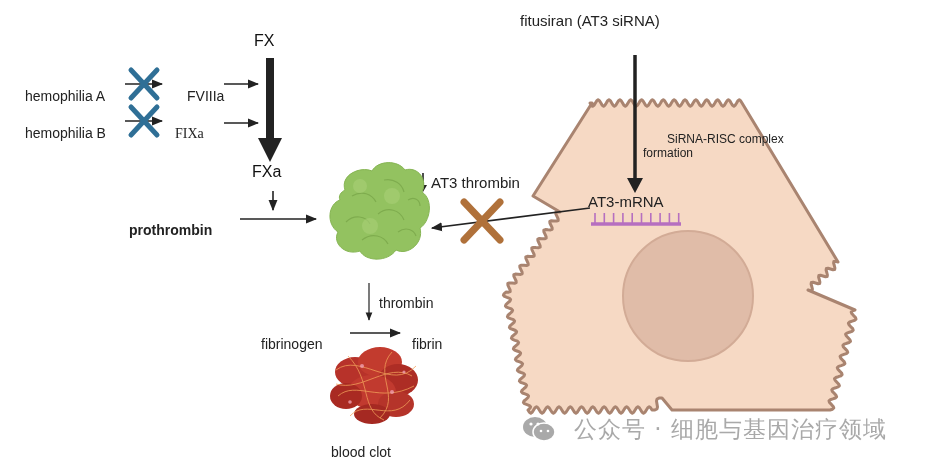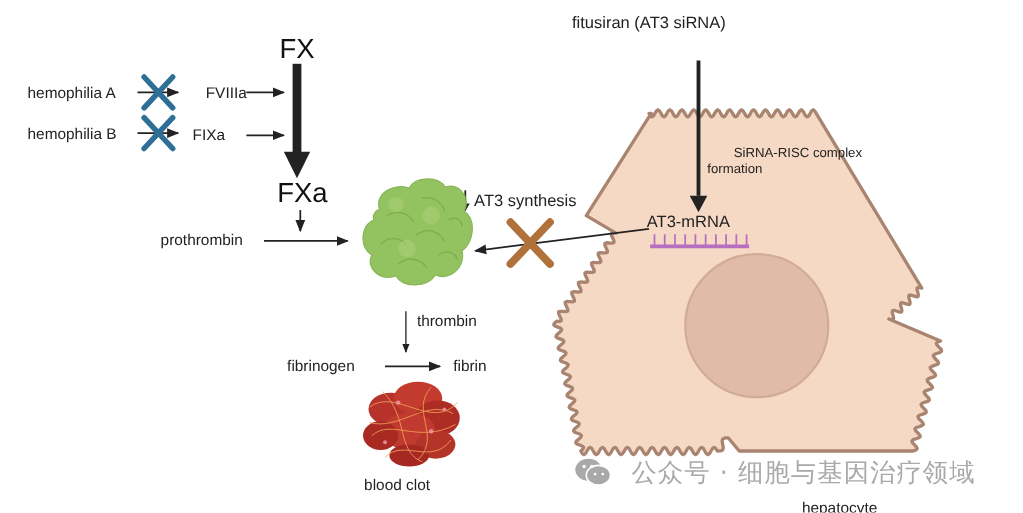--- a/index.html
+++ b/index.html
@@ -1,23 +1,23 @@
 <!DOCTYPE html>
 <html><head>
   <meta charset="utf-8">
   <style>
     html, body { margin: 0; padding: 0; background: #ffffff; }
     body { width: 930px; height: 466px; overflow: hidden; position: relative;
            font-family: "Liberation Sans", "DejaVu Sans", sans-serif; color: #222; }
     #stage { position: absolute; left: 0; top: 0; width: 930px; height: 466px; }
     .lbl { position: absolute; white-space: nowrap; color: #222; line-height: 1; }
     .s15 { font-size: 15px; }
-    .s14 { font-size: 14px; }
+    .s14 { font-size: 14px; margin-top: 12px; }
     .s12 { font-size: 12px; }
-    .big { font-size: 25px; color: #111; }
+    .big { font-size: 16px; color: #111; }
     .wm { position: absolute; left: 522px; top: 414px; font-size: 23px; color: #a9a9a9;
           letter-spacing: 1px; white-space: nowrap; font-family: "DejaVu Sans", sans-serif; margin-left: 12px; }
     .wm-icon { position: absolute; left: 522px; top: 416px; width: 34px; height: 26px; }
   </style>
 </head>
 <body>
 
 <div id="stage">
   <svg id="art" width="930" height="466" viewBox="0 0 930 466" xmlns="http://www.w3.org/2000/svg">
     <defs>
@@ -150,29 +150,29 @@
     </g>
   </svg>
 
   
   <div class="lbl s15" style="left:520px; top:13px;">fitusiran (AT3 siRNA)</div>
   <div class="lbl s12" style="left:643px; top:133px;margin-left:24px;">SiRNA-RISC complex</div>
   <div class="lbl s12" style="left:643px; top:147px;">formation</div>
   <div class="lbl s15" style="left:588px; top:194px;">AT3-mRNA</div>
   <div class="lbl s14" style="left:729px; top:454px;text-decoration:underline;">hepatocyte</div>
 
-  <div class="lbl s15" style="left:431px; top:175px;">AT3 synthesis</div>
+  <div class="lbl s15" style="left:431px; top:175px;">AT3 thrombin</div>
 
   <div class="lbl big" style="left:254px; top:33px;">FX</div>
   <div class="lbl big" style="left:252px; top:164px;">FXa</div>
   <div class="lbl s14" style="left:25px; top:77px;">hemophilia A</div>
   <div class="lbl s14" style="left:25px; top:114px;">hemophilia B</div>
   <div class="lbl s14" style="left:187px; top:77px;">FVIIIa</div>
-  <div class="lbl s14" style="left:175px; top:115px;">FIXa</div>
-  <div class="lbl s14" style="left:146px; top:211px;">prothrombin</div>
+  <div class="lbl s14" style="left:175px; top:115px;font-family:Liberation Serif, serif;">FIXa</div>
+  <div class="lbl s14" style="left:129px; top:211px;font-weight:bold;">prothrombin</div>
   <div class="lbl s14" style="left:379px; top:284px;">thrombin</div>
   <div class="lbl s14" style="left:261px; top:325px;">fibrinogen</div>
   <div class="lbl s14" style="left:412px; top:325px;">fibrin</div>
   <div class="lbl s14" style="left:331px; top:433px;">blood clot</div>
 
   
   <svg class="wm-icon" viewBox="0 0 34 26">
     <ellipse cx="13" cy="11" rx="12" ry="10" fill="#a9a9a9"></ellipse>
     <ellipse cx="22" cy="16" rx="11" ry="9" fill="#a9a9a9" stroke="#fff" stroke-width="1.5"></ellipse>
     <circle cx="9" cy="8" r="1.6" fill="#fff"></circle>

